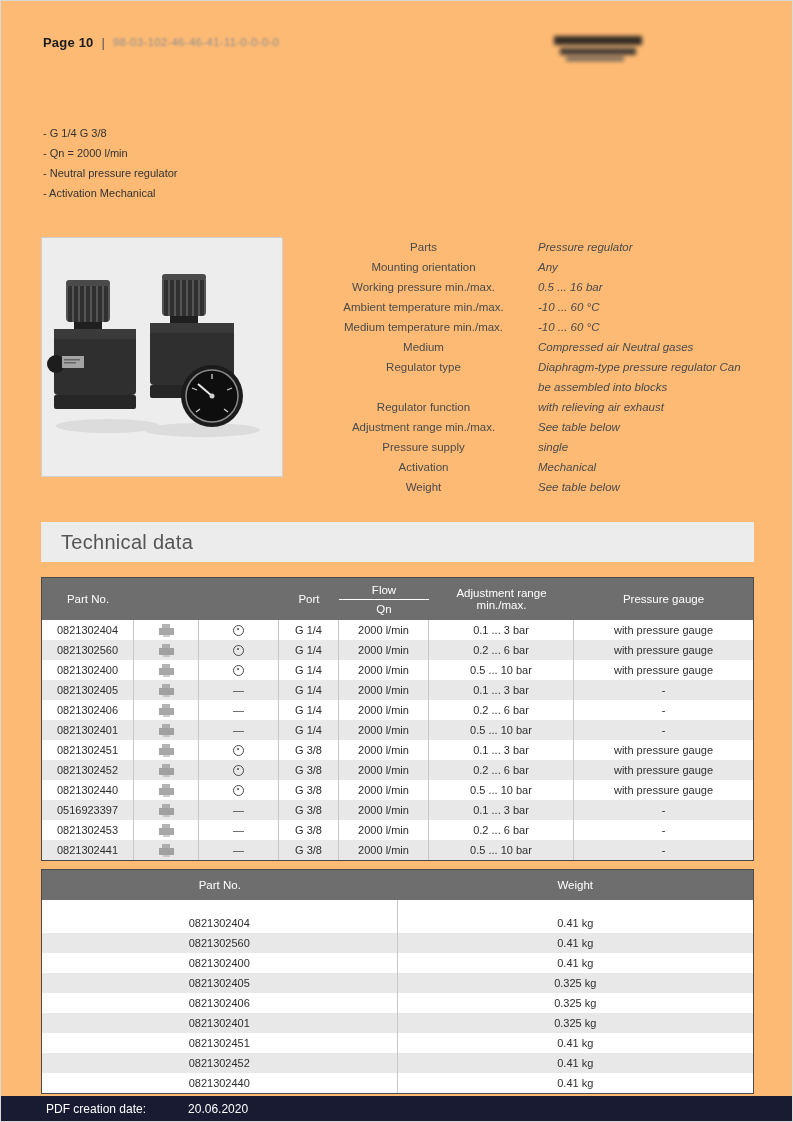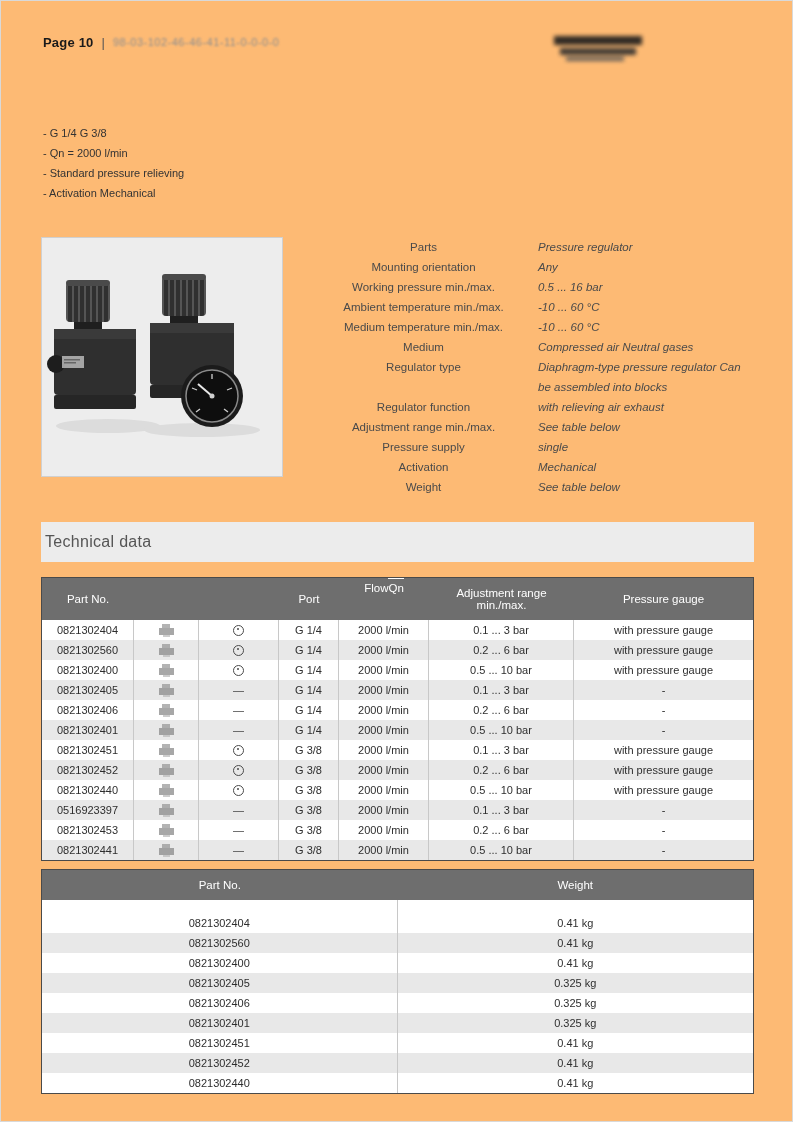--- a/index.html
+++ b/index.html
@@ -34,27 +34,27 @@
   
   .product-box{position:absolute;left:40px;top:236px;width:242px;height:240px;border:1px solid #d0d0d0;background:#ededed;box-sizing:border-box;}
   .product-box svg{display:block;width:100%;height:100%;}
   
   .spec-list{position:absolute;left:308px;top:236px;width:445px;font-size:11.5px;color:#4a4a4a;}
   .spec-row{display:flex;line-height:20px;}
   .spec-label{width:229px;flex:none;text-align:center;}
   .spec-value{flex:1;font-style:italic;}
   
   .tech-band{position:absolute;left:40px;top:521px;width:713px;height:40px;background:var(--band-bg);
-    display:flex;align-items:center;padding-left:4px;box-sizing:border-box;font-size:16px;color:#555;letter-spacing:.3px;}
+    display:flex;align-items:center;padding-left:20px;box-sizing:border-box;font-size:20px;color:#555;letter-spacing:.3px;}
   
   .table1{position:absolute;left:40px;top:576px;width:713px;border:1px solid var(--table-border);box-sizing:border-box;font-size:11px;}
   .t1-head{display:grid;grid-template-columns:92px 65px 80px 60px 90px 145px 1fr;background:var(--header-gray);color:#fff;
     min-height:42px;align-items:center;text-align:center;font-size:11.5px;}
   .t1h{padding:2px 3px;}
-  .flow-head{align-self:stretch;display:flex;flex-direction:row;justify-content:center;padding:0;}
+  .flow-head{align-self:stretch;display:flex;flex-direction:column;justify-content:center;padding:0;}
   .flow-top{display:block;padding:4px 0 3px;}
   .flow-sub{display:block;border-top:1px solid #fff;padding:3px 0 4px;}
   .trow{display:grid;grid-template-columns:92px 65px 80px 60px 90px 145px 1fr;height:20px;align-items:center;background:#fff;color:#2e2e2e;}
   .trow.shaded{background:var(--row-shade);}
   .tcell{text-align:center;height:100%;display:flex;align-items:center;justify-content:center;border-right:1px solid var(--cell-line);overflow:hidden;white-space:nowrap;}
   .tcell.last{border-right:none;}
   .thumb-icon{display:inline-block;width:15px;height:13px;opacity:.75;filter:blur(.5px);
     background:
       linear-gradient(#9a9a9a,#9a9a9a) 3px 0/8px 4px no-repeat,
       linear-gradient(#8a8a8a,#8a8a8a) 0 4px/15px 7px no-repeat,
@@ -85,21 +85,21 @@
     <span class="page-label">Page 10</span>
     <span class="head-sep">|</span>
     <span class="head-ref">98-03-102-46-46-41-11-0-0-0-0</span>
   </div>
   <div class="logo"></div>
 
 
   <div class="bullets">
       <div class="bullet">- G 1/4 G 3/8</div>
       <div class="bullet">- Qn = 2000 l/min</div>
-      <div class="bullet">- Standard pressure relieving</div>
+      <div class="bullet">- Neutral pressure regulator</div>
       <div class="bullet">- Activation Mechanical</div>
     </div>
 
   <div class="product-box">
     <svg viewBox="0 0 240 238" aria-hidden="true">
       <defs>
         <pattern id="ribs" width="6" height="8" patternUnits="userSpaceOnUse">
           <rect width="6" height="8" fill="#303030"></rect>
           <rect x="0" width="2" height="8" fill="#555"></rect>
         </pattern>
@@ -413,14 +413,18 @@
           <div class="t2cell">0821302452</div>
           <div class="t2cell last">0.41 kg</div>
         </div>
         <div class="trow2">
           <div class="t2cell">0821302440</div>
           <div class="t2cell last">0.41 kg</div>
         </div>
       </div>
   </div>
 
+  <div class="footer">
+    <span class="footer-label">PDF creation date:</span>
+    <span class="footer-date">20.06.2020</span>
+  </div>
 
 </div>
 
 </body></html>

